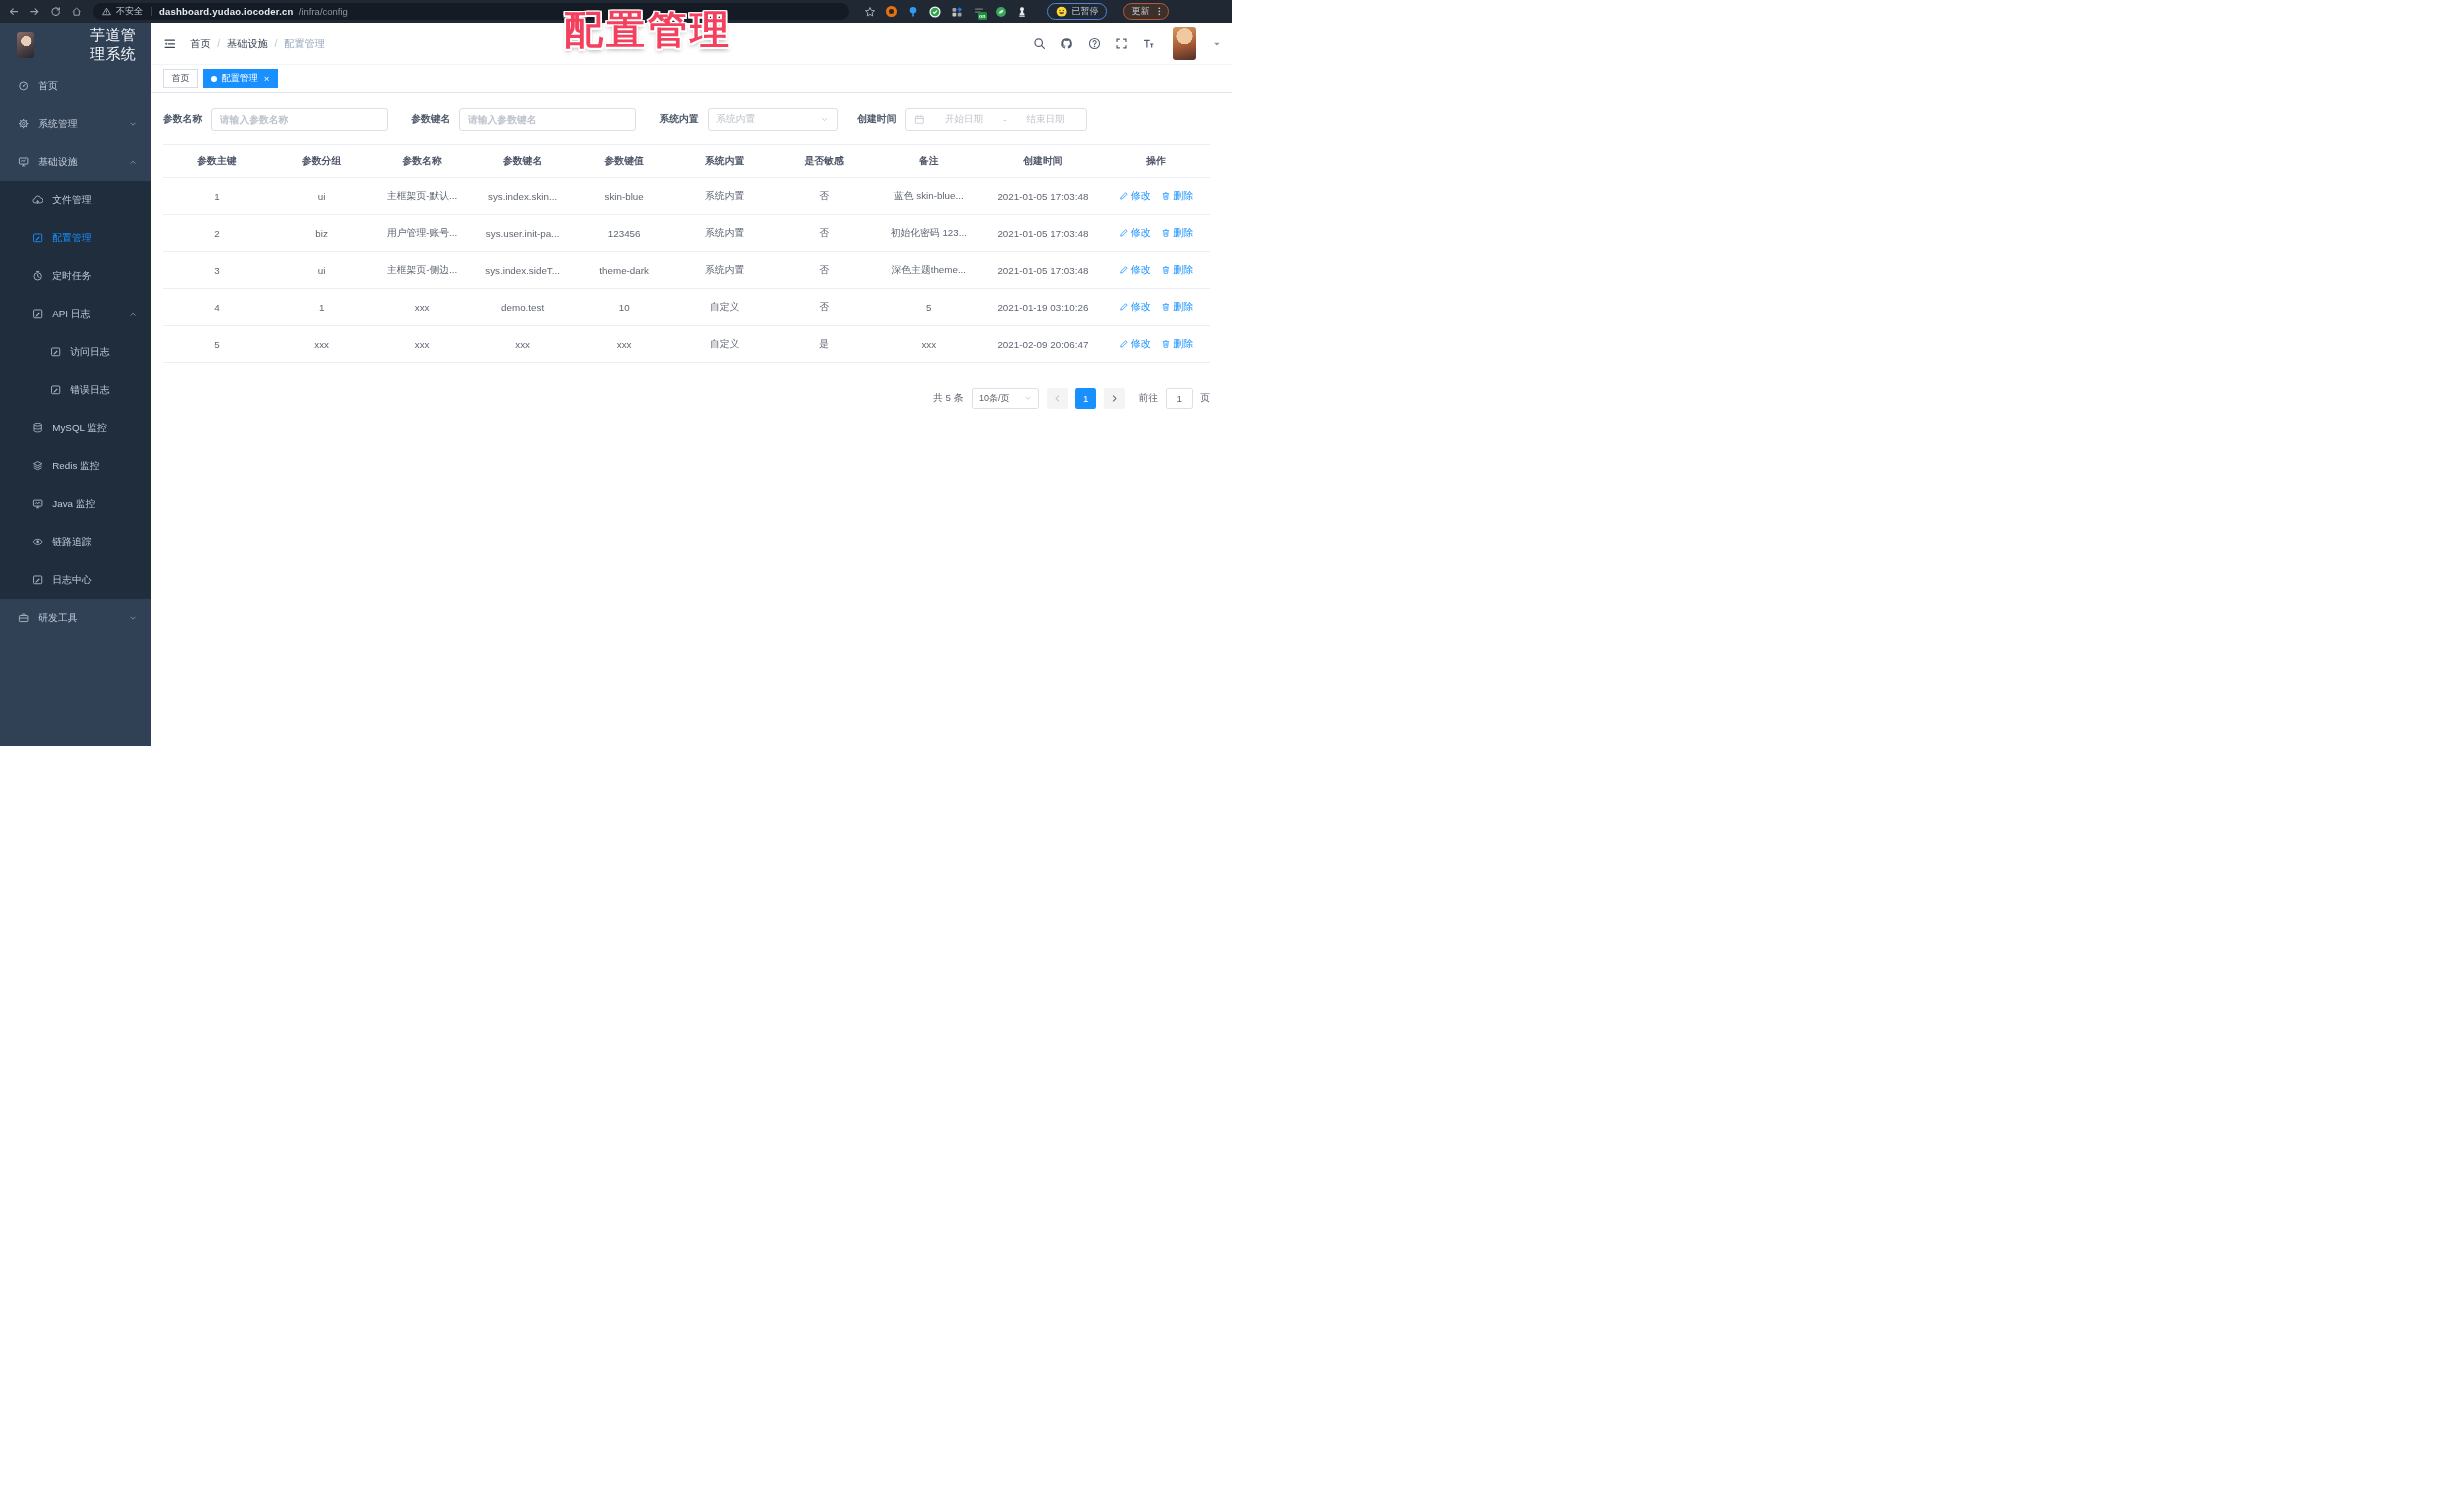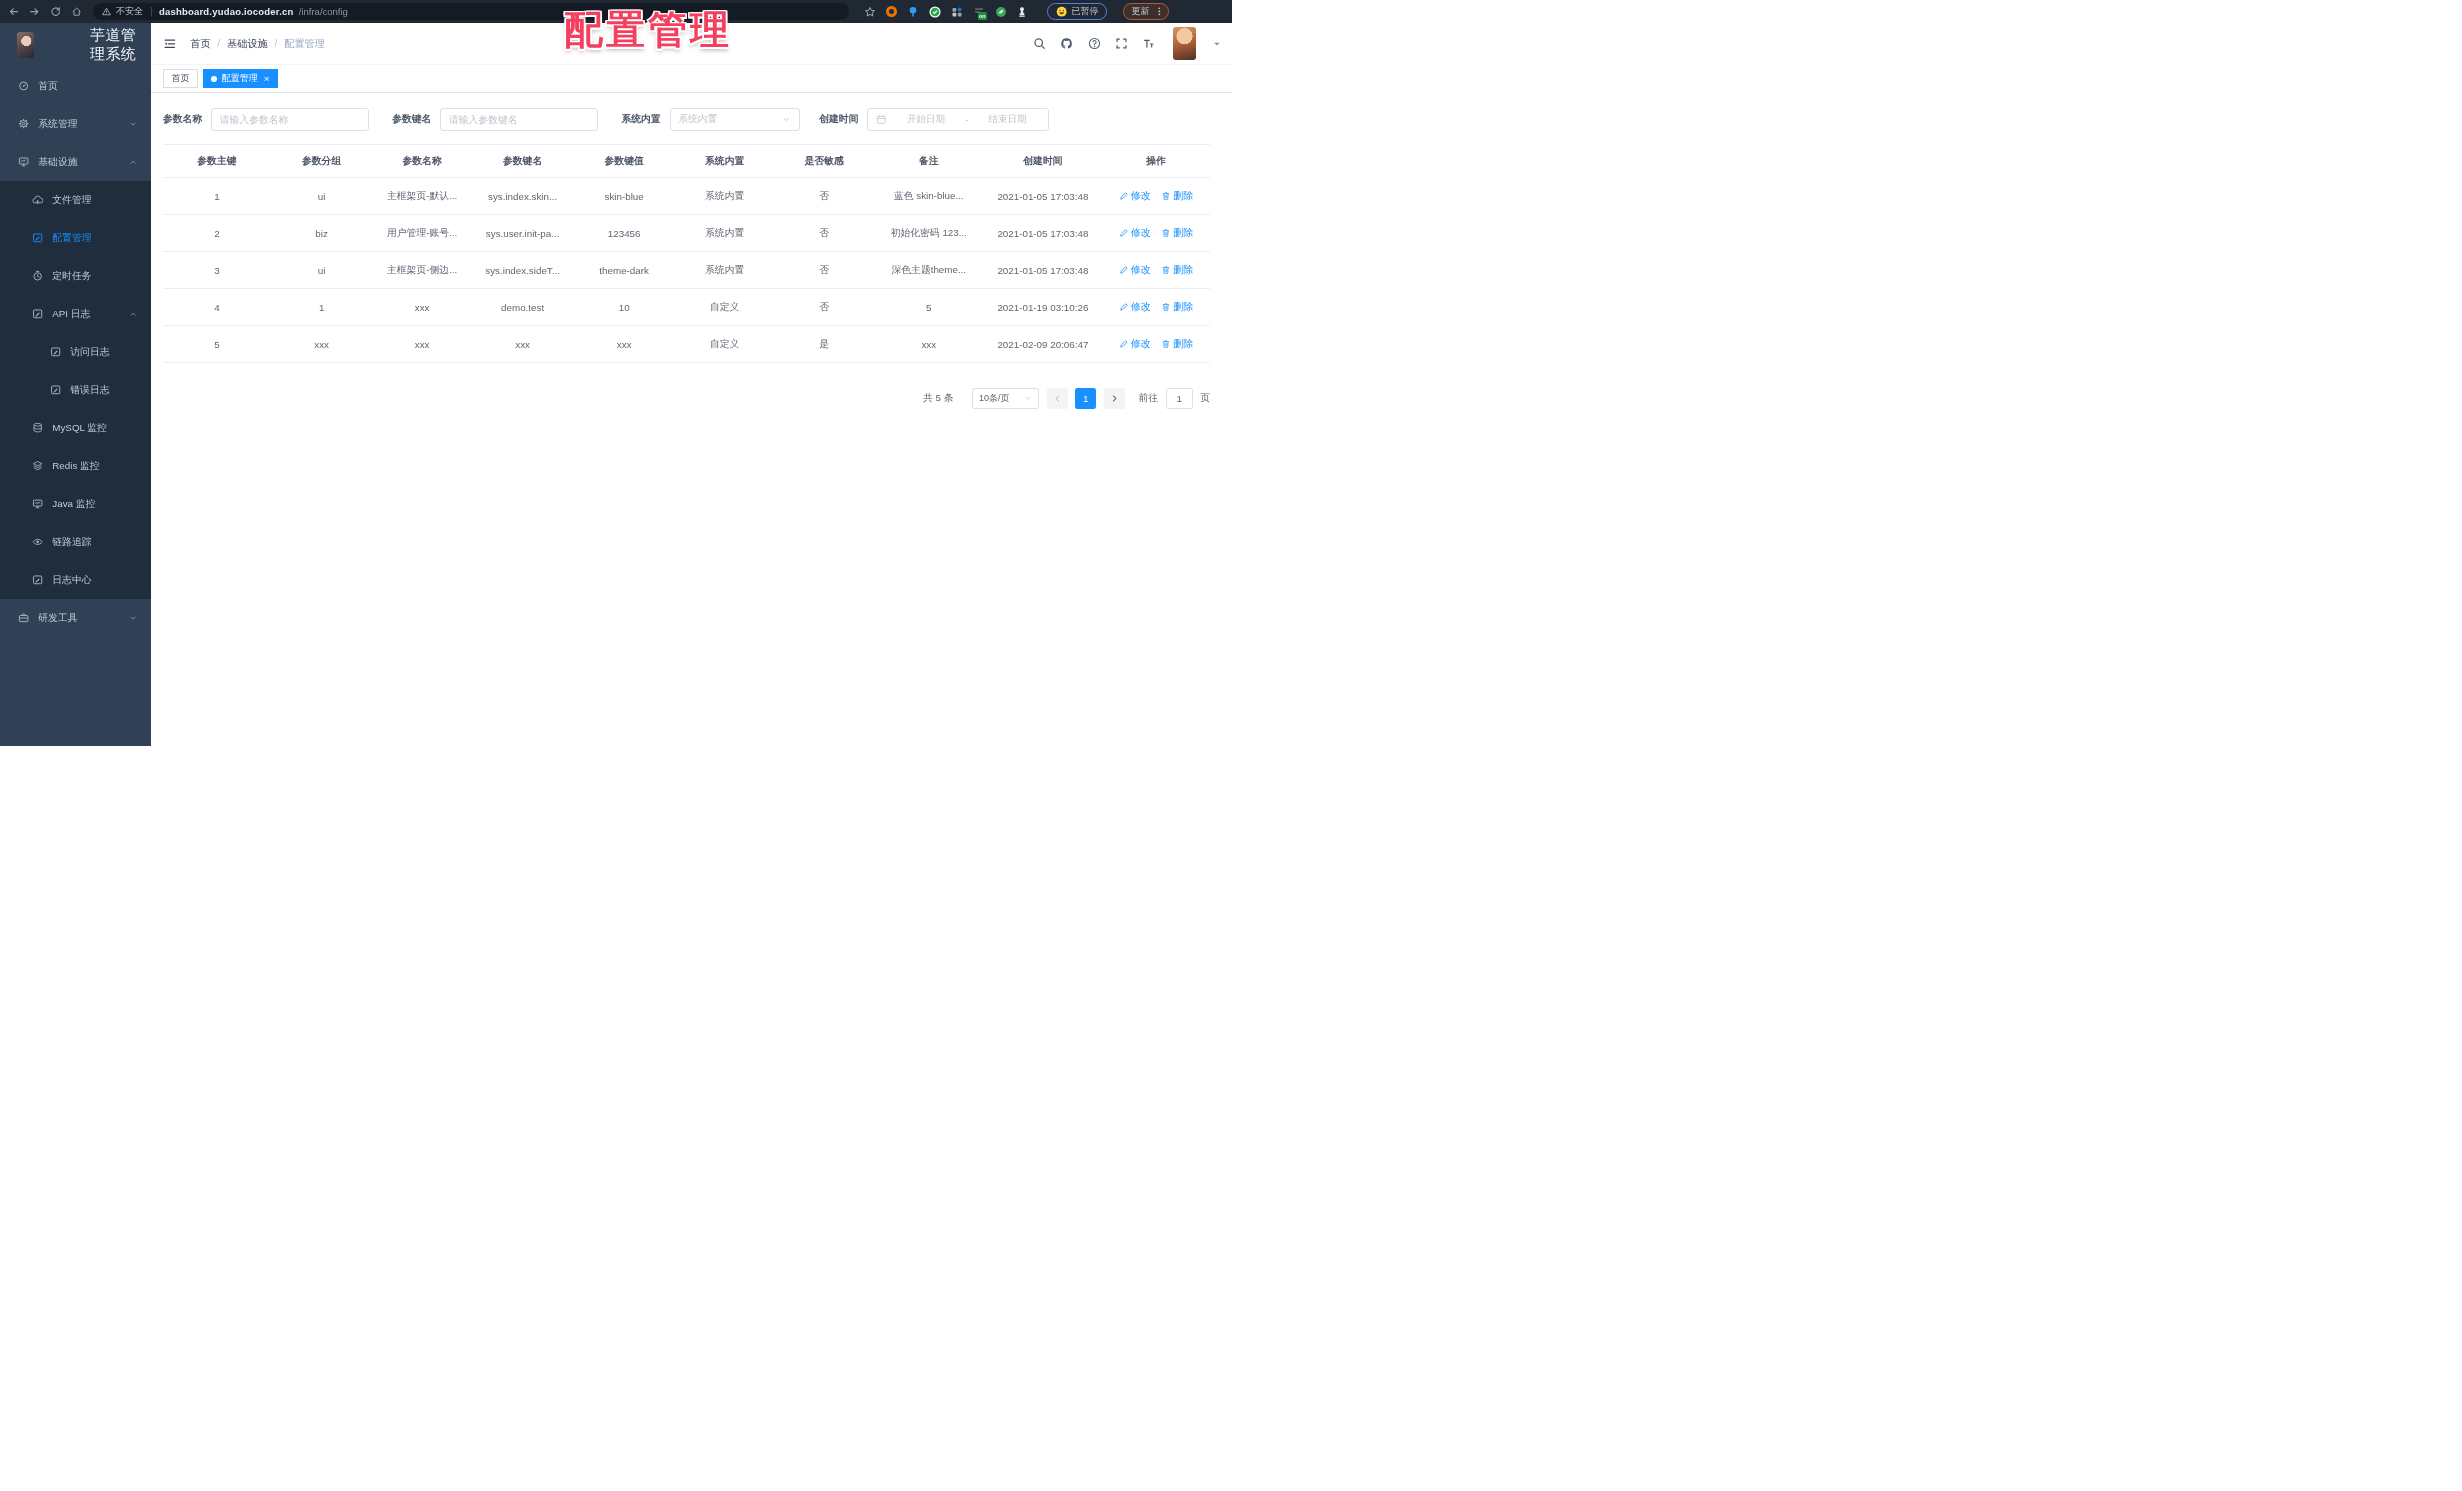--- a/index.html
+++ b/index.html
@@ -74,21 +74,21 @@
   .tab.active { background:#1890ff; border-color:#1890ff; color:#fff; }
   .tab-dot { width:6px; height:6px; border-radius:50%; background:#fff; }
   .tab-close { font-size:9.8px; line-height:1; margin-left:1.5px; cursor:pointer; }
 
   
   .content { flex:1; position:relative; padding:13px 12px 0 12px; background:#fff; }
   .filter-row { display:flex; align-items:center; margin:1.5px 0 0 0; }
   .f-label { font-size:9.8px; font-weight:bold; color:#4e5969; margin-right:9px; white-space:nowrap; }
   .f-input { height:23.5px; border:0.8px solid #dcdfe6; border-radius:3px; padding:0 7.6px; font-size:9.8px; color:#606266; outline:none; font-family:inherit; }
   .f-input::placeholder { color:#bfc4cc; }
-  .w215 { width:158px; }
+  .w215 { width:177px;font-weight:bold; }
   .f-select { width:130px; height:23.5px; border:0.8px solid #dcdfe6; border-radius:3px; display:flex; align-items:center; padding:0 7.6px; cursor:pointer; }
   .f-select .ph { font-size:9.8px; color:#bfc4cc; flex:1; }
   .f-select .ic { width:9px; height:9px; color:#c0c4cc; }
   .f-range { width:182px; height:23.5px; border:0.8px solid #dcdfe6; border-radius:3px; display:flex; align-items:center; padding:0 7.6px; gap:6px; cursor:pointer; }
   .f-range .ic { width:10.6px; height:10.6px; color:#c0c4cc; }
   .f-range span { font-size:9.5px; color:#bfc4cc; }
   .f-range .rs { flex:1; text-align:center; }
   .gap24 { width:23px; flex:none; }
 
   .btn { height:23.5px; border-radius:3px; border:0.8px solid transparent; display:inline-flex; align-items:center; gap:4.5px; padding:0 10.6px; font-size:9.5px; cursor:pointer; font-family:inherit; }
@@ -109,21 +109,21 @@
   .t-head { height:34px; border-top:0.8px solid #ebeef5; border-bottom:0.8px solid #ebeef5; }
   .t-head .th { font-size:9.8px; font-weight:bold; color:#4d5567; text-align:center; }
   .t-row { height:37px; border-bottom:0.8px solid #ebeef5; }
   .t-row .td { font-size:9.8px; color:#5f6672; text-align:center; white-space:nowrap; overflow:hidden; }
   .ops { display:flex; justify-content:center; gap:10.6px; }
   .op-link { display:inline-flex; align-items:center; gap:2.3px; color:#1890ff; font-size:10px; cursor:pointer; }
   .op-link .ic { width:9.8px; height:9.8px; }
 
   
   .pager { margin-top:25px; width:1047px; display:flex; justify-content:flex-end; align-items:center; gap:7.6px; font-size:9.8px; color:#5f6672; }
-  .pg-total { margin-right:11px; }
+  .pg-total { margin-right:1px; }
   .pg-size { width:67px; height:21px; border:0.8px solid #dcdfe6; border-radius:2.3px; display:flex; align-items:center; padding:0 6px; cursor:pointer; }
   .pg-size span { flex:1; font-size:9px; color:#606266; }
   .pg-size .ic { width:8.3px; height:8.3px; color:#c0c4cc; }
   .pg-btn { width:21px; height:21px; border-radius:2.3px; background:#f4f4f5; display:flex; align-items:center; justify-content:center; cursor:pointer; }
   .pg-btn .ic { width:9px; height:9px; }
   .pg-prev { color:#c0c4cc; }
   .pg-next { color:#606266; }
   .pg-page { width:21px; height:21px; border-radius:2.3px; background:#1890ff; color:#fff; display:flex; align-items:center; justify-content:center; font-size:9.8px; cursor:pointer; }
   .pg-goto { margin-left:6px; }
   .pg-input { width:27px; height:21px; border:0.8px solid #dcdfe6; border-radius:2.3px; text-align:center; font-size:9.8px; color:#606266; outline:none; font-family:inherit; }

